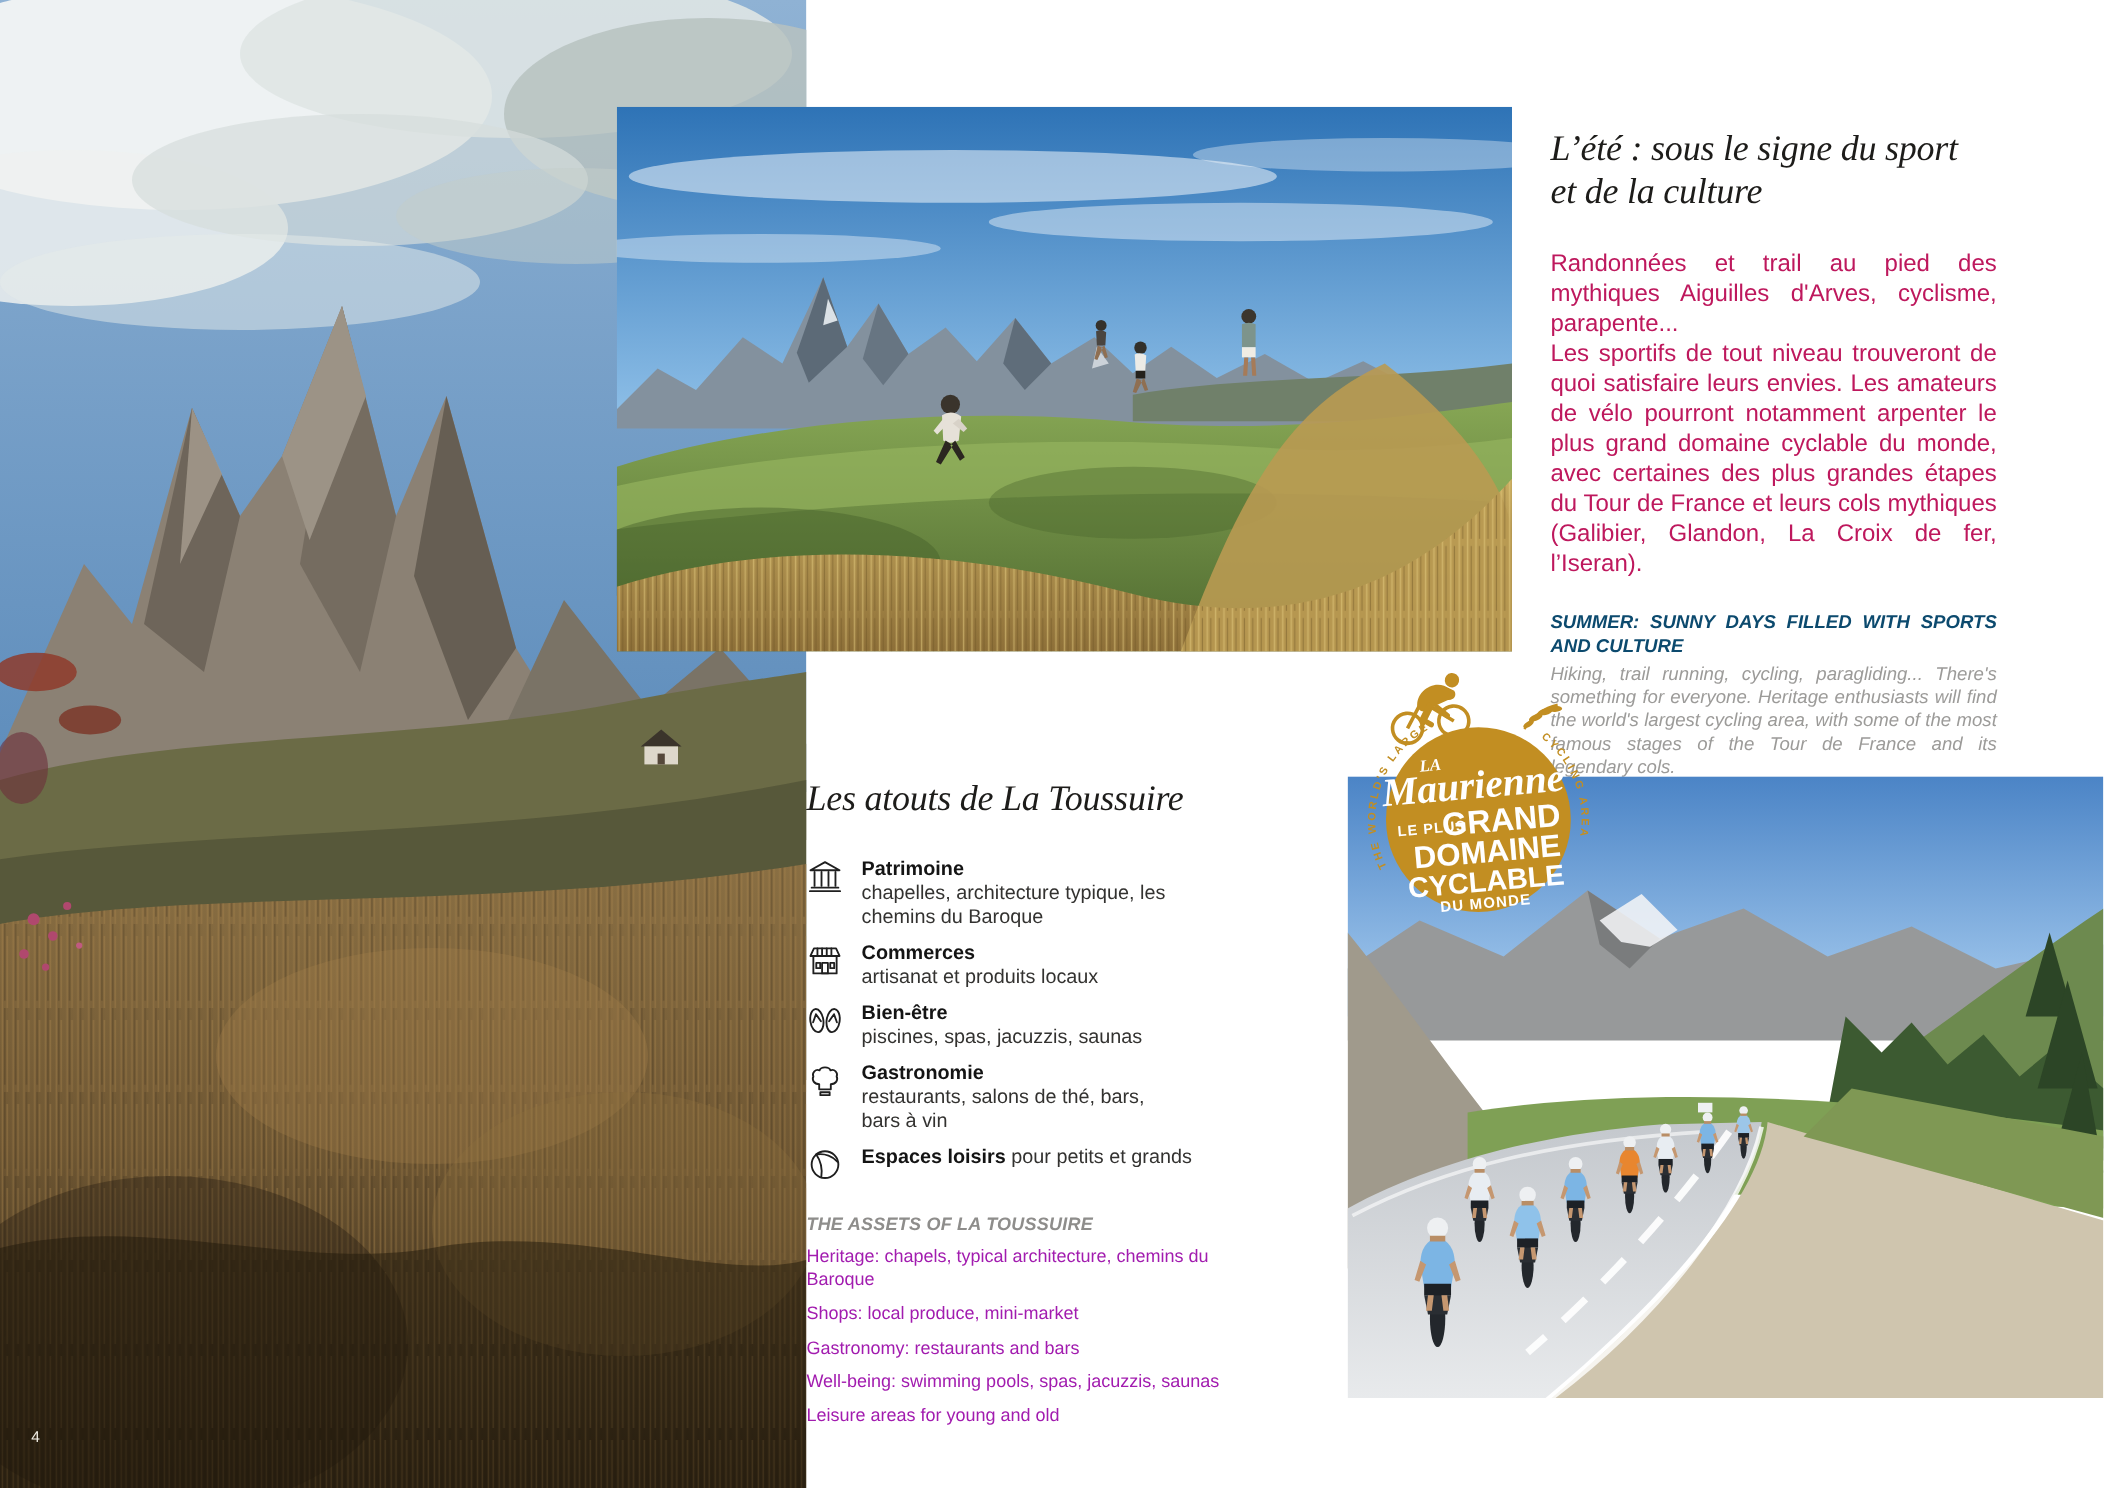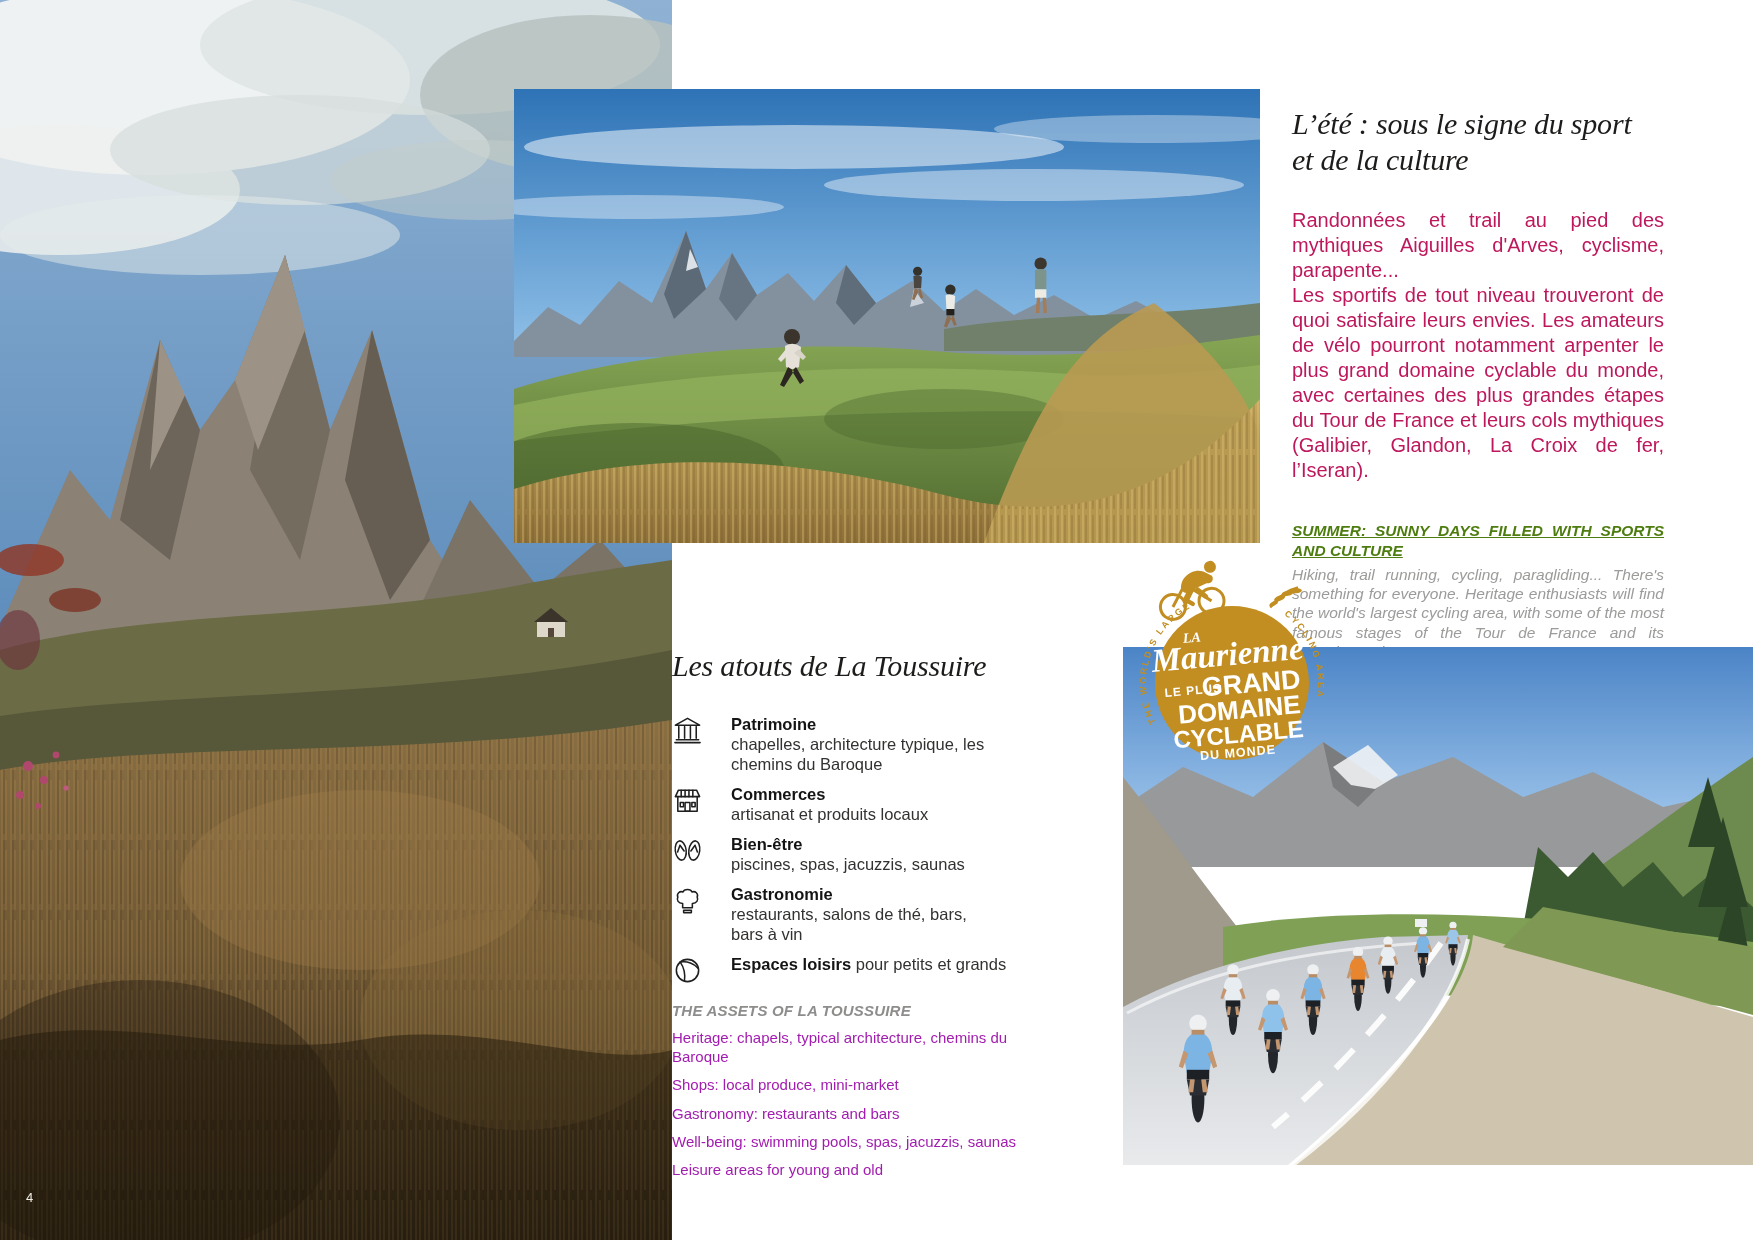--- a/index.html
+++ b/index.html
@@ -13,36 +13,36 @@
   .badge{position:absolute;left:1125px;top:553px;width:212px;height:230px;}
   .badge svg{display:block;width:100%;height:100%;}
   .page-num{position:absolute;left:26px;top:1190px;font-size:13px;color:#efece4;}
 
   .main-title{font-family:"Liberation Serif",serif;font-style:italic;font-weight:400;
               font-size:30px;line-height:1.2;color:#1d1c1a;letter-spacing:-0.2px;margin:0;}
   .col-right{position:absolute;left:1292px;top:106px;width:372px;}
   .col-right .main-title{white-space:pre-line;width:412px;}
   .body-fr{margin:30px 0 0;font-size:20px;line-height:1.25;text-align:justify;
            color:#be185d;white-space:pre-line;}
-  .en-head{margin:38px 0 0;font-style:italic;font-weight:700;font-size:15.5px;
-           line-height:1.32;color:#4d7c0f;text-align:justify;text-decoration:underline;}
+  .en-head{margin:26px 0 0;font-style:italic;font-weight:700;font-size:15.5px;
+           line-height:1.32;color:#0c4a6e;text-align:justify;}
   .en-body{margin:3px 0 0;font-style:italic;font-size:15.5px;line-height:1.24;
            color:#9c9b99;text-align:justify;}
 
   .atouts{position:absolute;left:672px;top:648px;width:360px;}
   .atouts .main-title{white-space:nowrap;width:380px;}
   .atout-list{margin-top:30px;}
-  .atout{display:flex;gap:26px;margin-bottom:10px;}
+  .atout{display:flex;gap:13px;margin-bottom:10px;}
   .icon-box{flex:0 0 33px;padding-top:1px;}
   .icon-box svg{width:31px;height:31px;display:block;}
   .icon-box svg *{stroke:#1f1f1f;stroke-width:1.6;fill:none;stroke-linecap:round;stroke-linejoin:round;}
   .atout-body{font-size:16.5px;line-height:20px;color:#333230;}
   .atout-title{font-weight:700;color:#141414;}
   .atout-desc{white-space:pre-line;}
-  .assets{margin-top:16px;}
+  .assets{margin-top:26px;}
   .assets-title{font-style:italic;font-weight:700;font-size:15px;color:#8e8d8b;letter-spacing:.2px;}
   .en-line{font-size:15px;line-height:1.28;color:#a21caf;margin-top:9px;white-space:pre-line;}
 </style>
 </head>
 <body>
 
 <div class="page">
 
   <div class="photo photo-left">
     <svg viewBox="0 0 672 1240" preserveAspectRatio="none">

